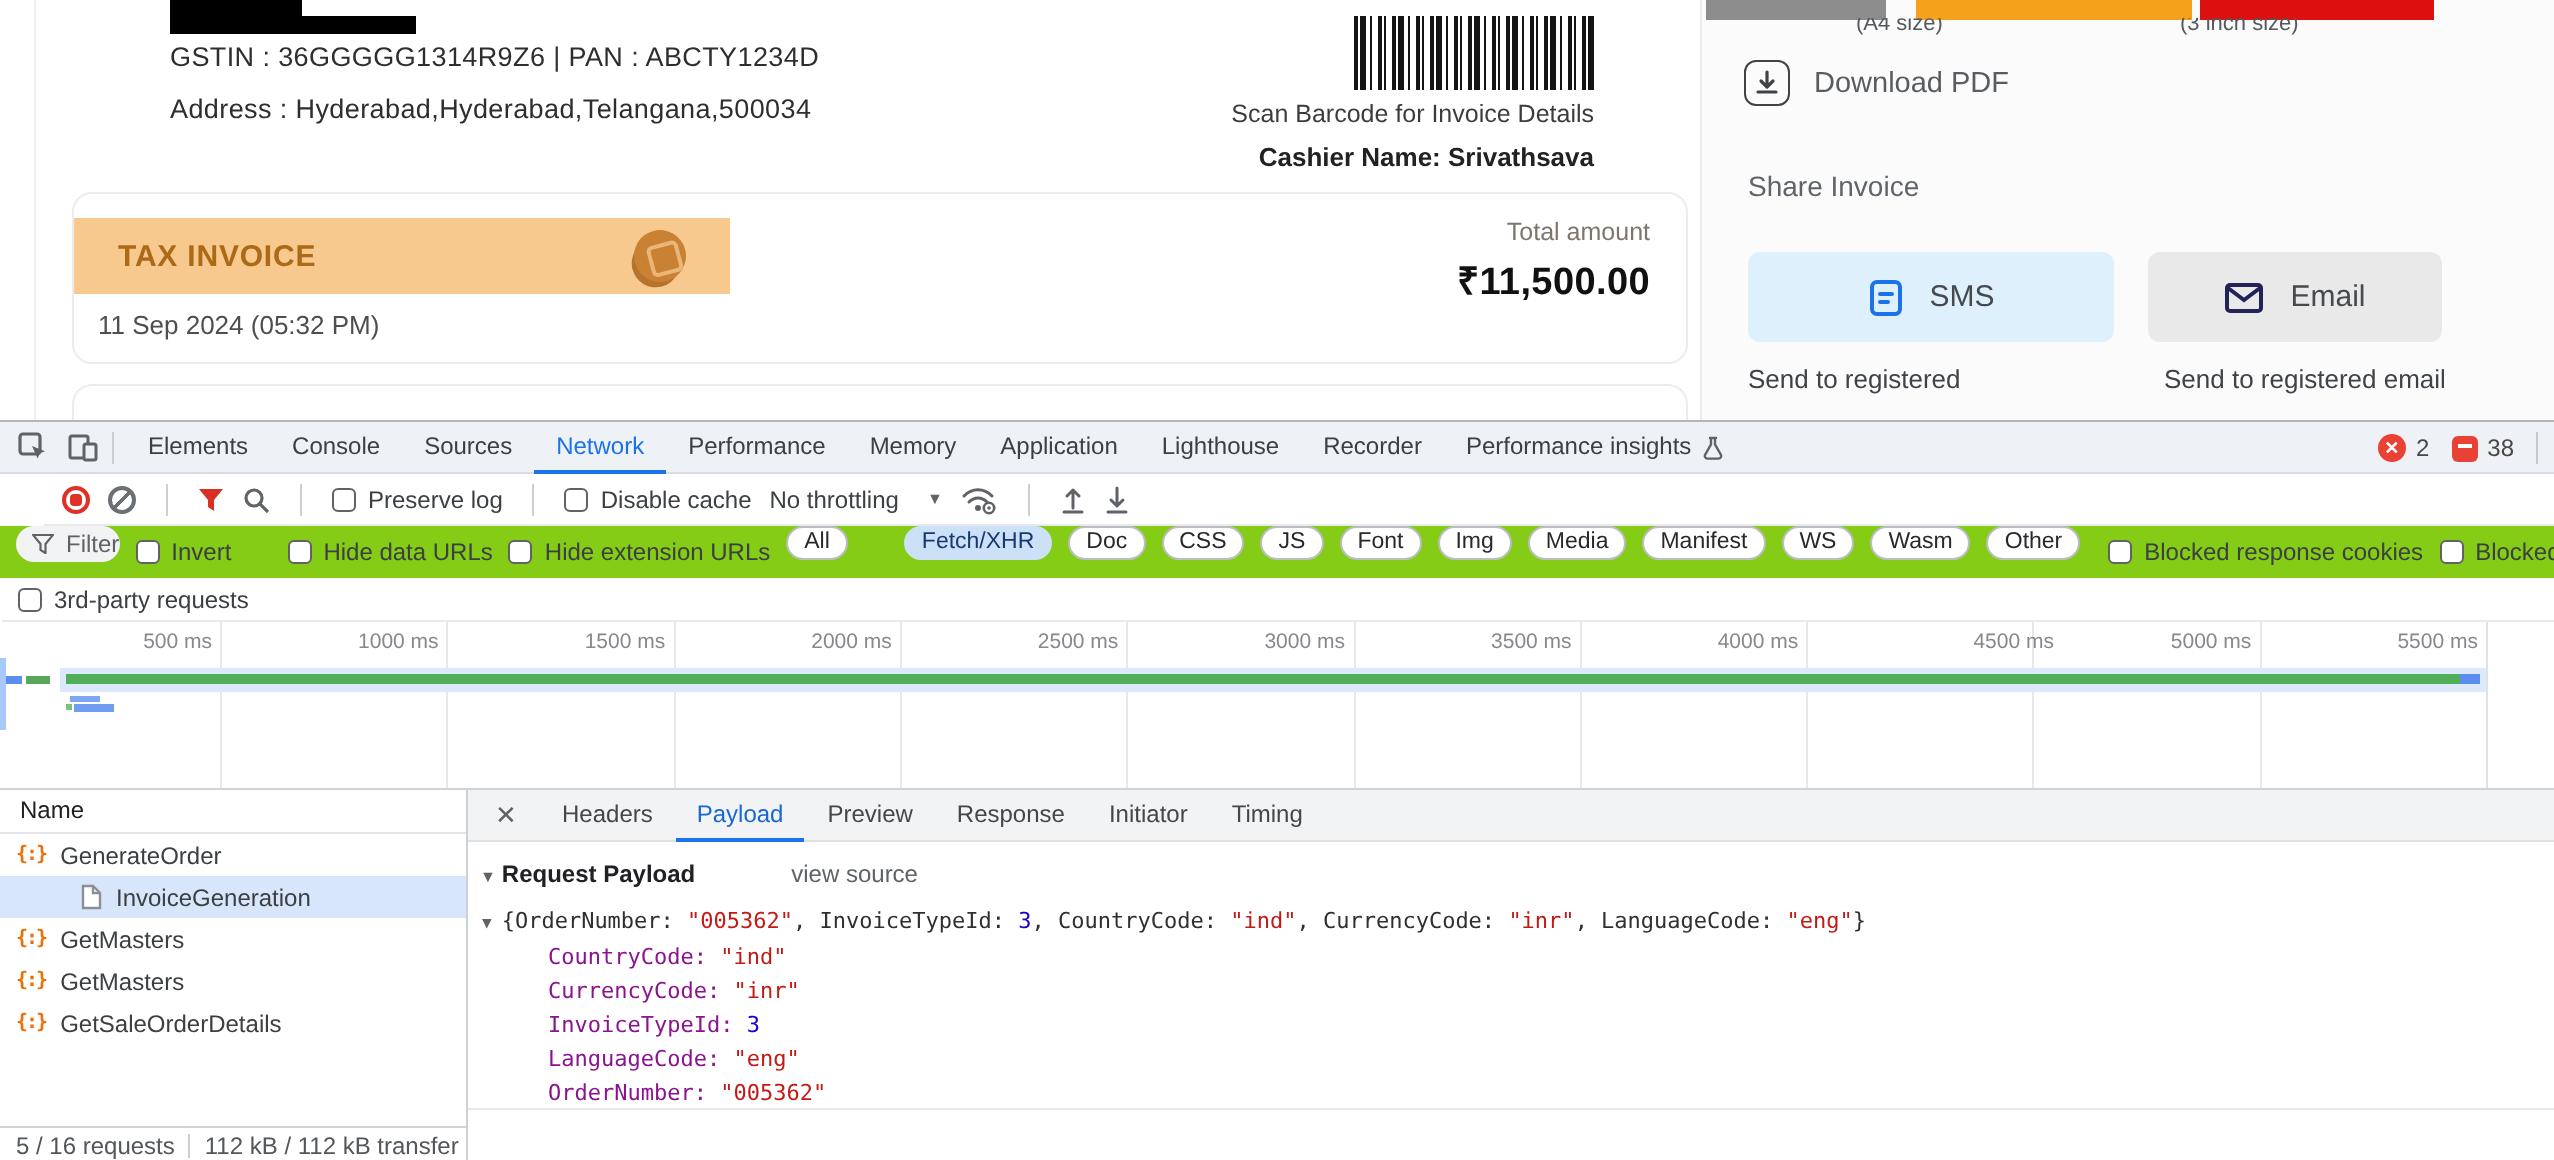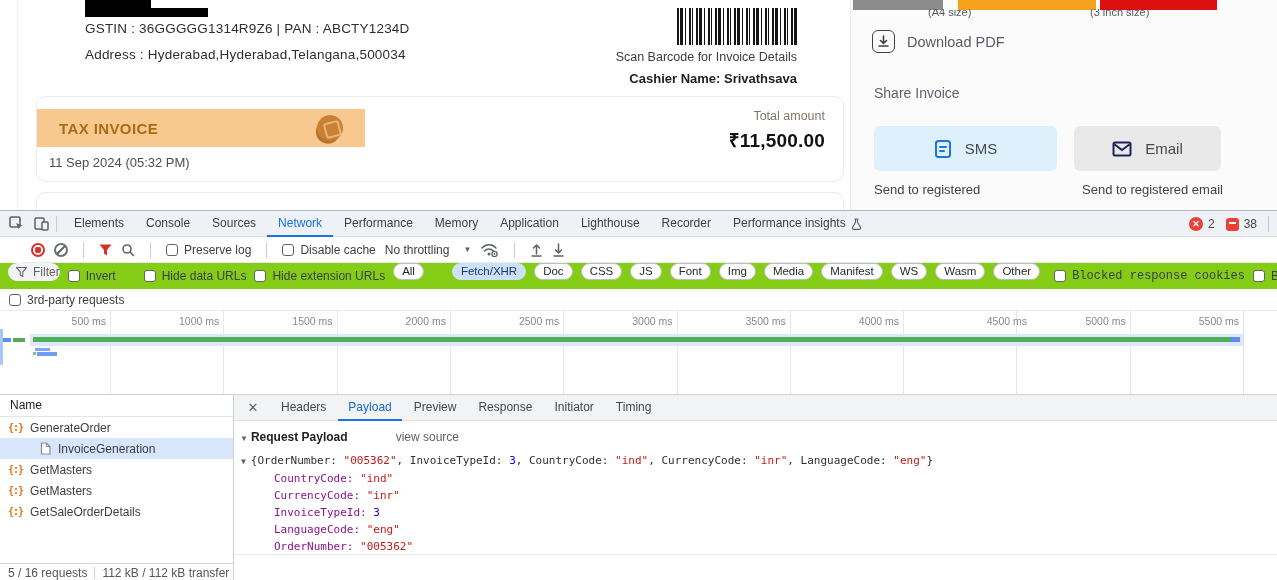--- a/index.html
+++ b/index.html
@@ -316,21 +316,21 @@
     <span class="pill">Doc</span>
     <span class="pill">CSS</span>
     <span class="pill">JS</span>
     <span class="pill">Font</span>
     <span class="pill">Img</span>
     <span class="pill">Media</span>
     <span class="pill">Manifest</span>
     <span class="pill">WS</span>
     <span class="pill">Wasm</span>
     <span class="pill">Other</span>
-    <span class="chk-row" style="margin-left:6px;font-family:Liberation Mono, monospace;">
+    <span class="chk-row" style="margin-left:6px;">
       <span class="cb"></span>
       <span>Blocked response cookies</span>
     </span>
     <span class="chk-row">
       <span class="cb"></span>
       <span>Blocked requests</span>
     </span>
   </div>
 
   <div class="thirdparty-row">

